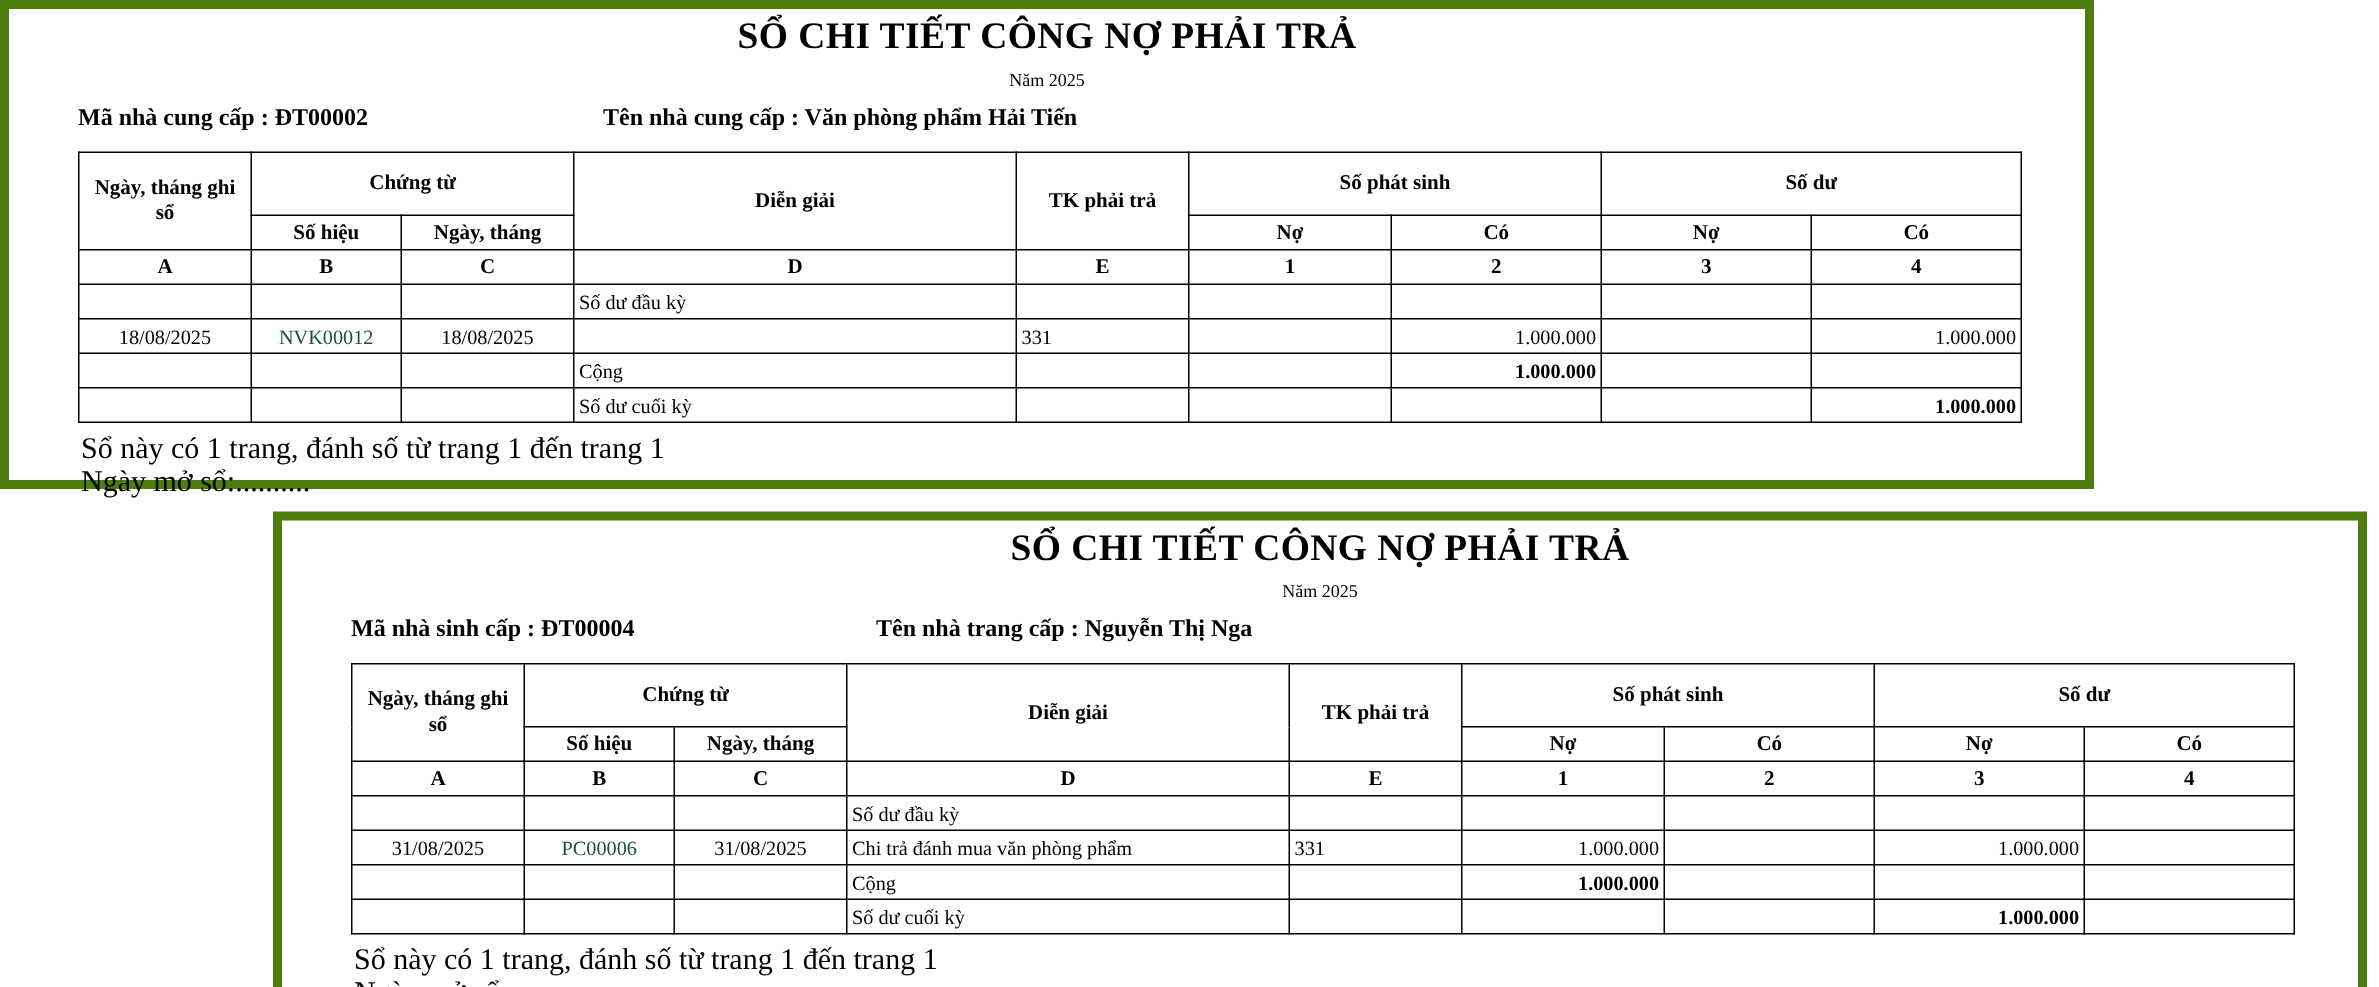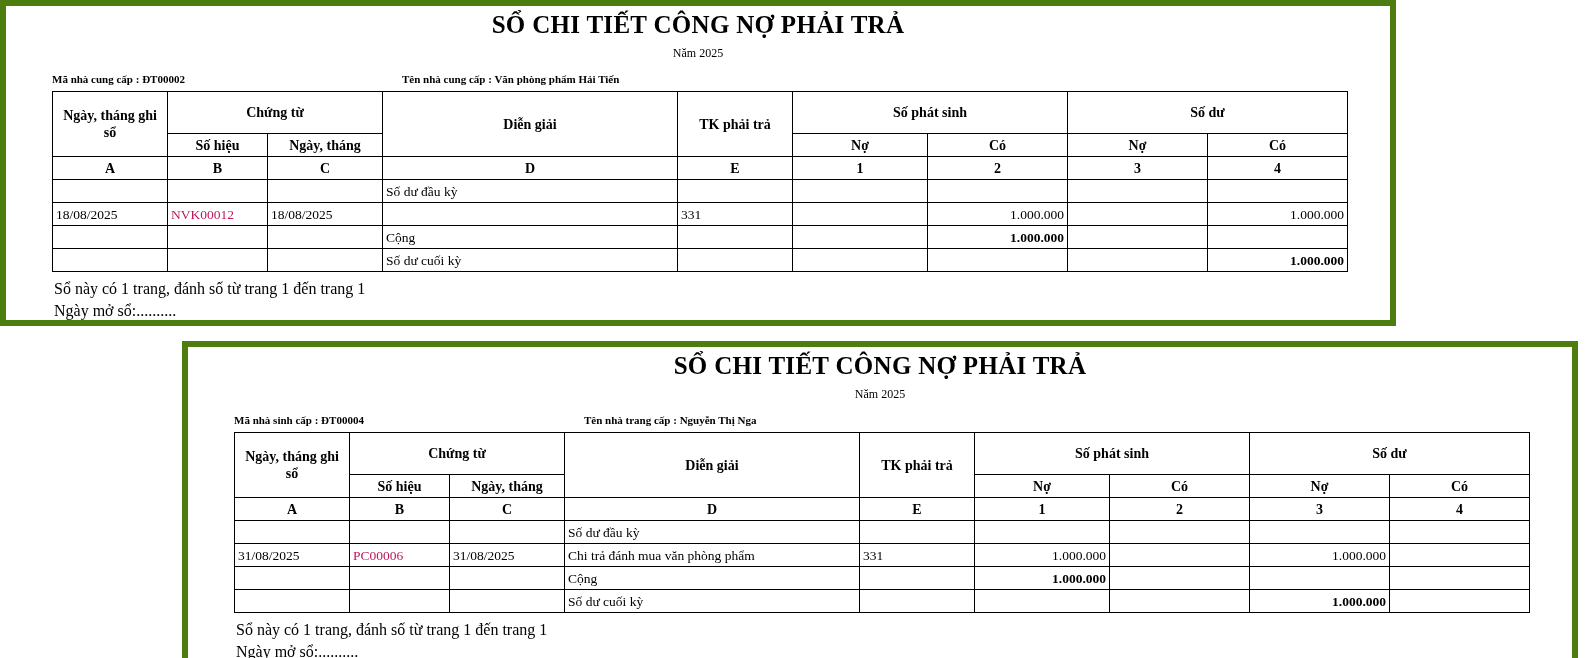--- a/index.html
+++ b/index.html
@@ -55,37 +55,37 @@
   }
   .doc-year {
     text-align: center;
     font-size: 12px;
     margin-top: 4px;
     line-height: 18px;
   }
 
   .meta-row {
     display: flex;
-    font-size: 11px;
+    font-size: 16px;
     font-weight: bold;
     margin-top: 8px;
     line-height: 18px;
   }
   .meta-supplier-code {
     width: 350px;
     flex: 0 0 350px;
   }
   .meta-supplier-name {
     flex: 1 1 auto;
   }
 
   table.ledger {
     border-collapse: collapse;
     width: 100%;
-    margin-top: 3px;
+    margin-top: 13px;
     table-layout: fixed;
   }
   table.ledger th,
   table.ledger td {
     border: 1px solid #000000;
     font-size: 13.5px;
     padding: 1px 3px;
     line-height: 17px;
     height: 20px;
     vertical-align: middle;
@@ -98,31 +98,31 @@
   .col-a { width: 115px; }
   .col-b { width: 100px; }
   .col-c { width: 115px; }
   .col-d { width: 295px; }
   .col-e { width: 115px; }
   .col-1 { width: 135px; }
   .col-2 { width: 140px; }
   .col-3 { width: 140px; }
   .col-4 { width: 140px; }
 
-  td.center { }
+  td.center { text-align: center; }
   td.right  { text-align: right; }
   td.center-bold { text-align: left; font-weight: normal; }
   td.right-bold  { text-align: right; font-weight: bold; }
 
   .doc-link {
-    color: #be185d;
+    color: #14532d;
   }
 
   .footnotes {
-    font-size: 16px;
+    font-size: 20px;
     line-height: 22px;
     margin-top: 6px;
   }
   .footnotes div {
     padding-left: 2px;
   }
 
   
   .hdr-tall { height: 42px; }
 </style>

